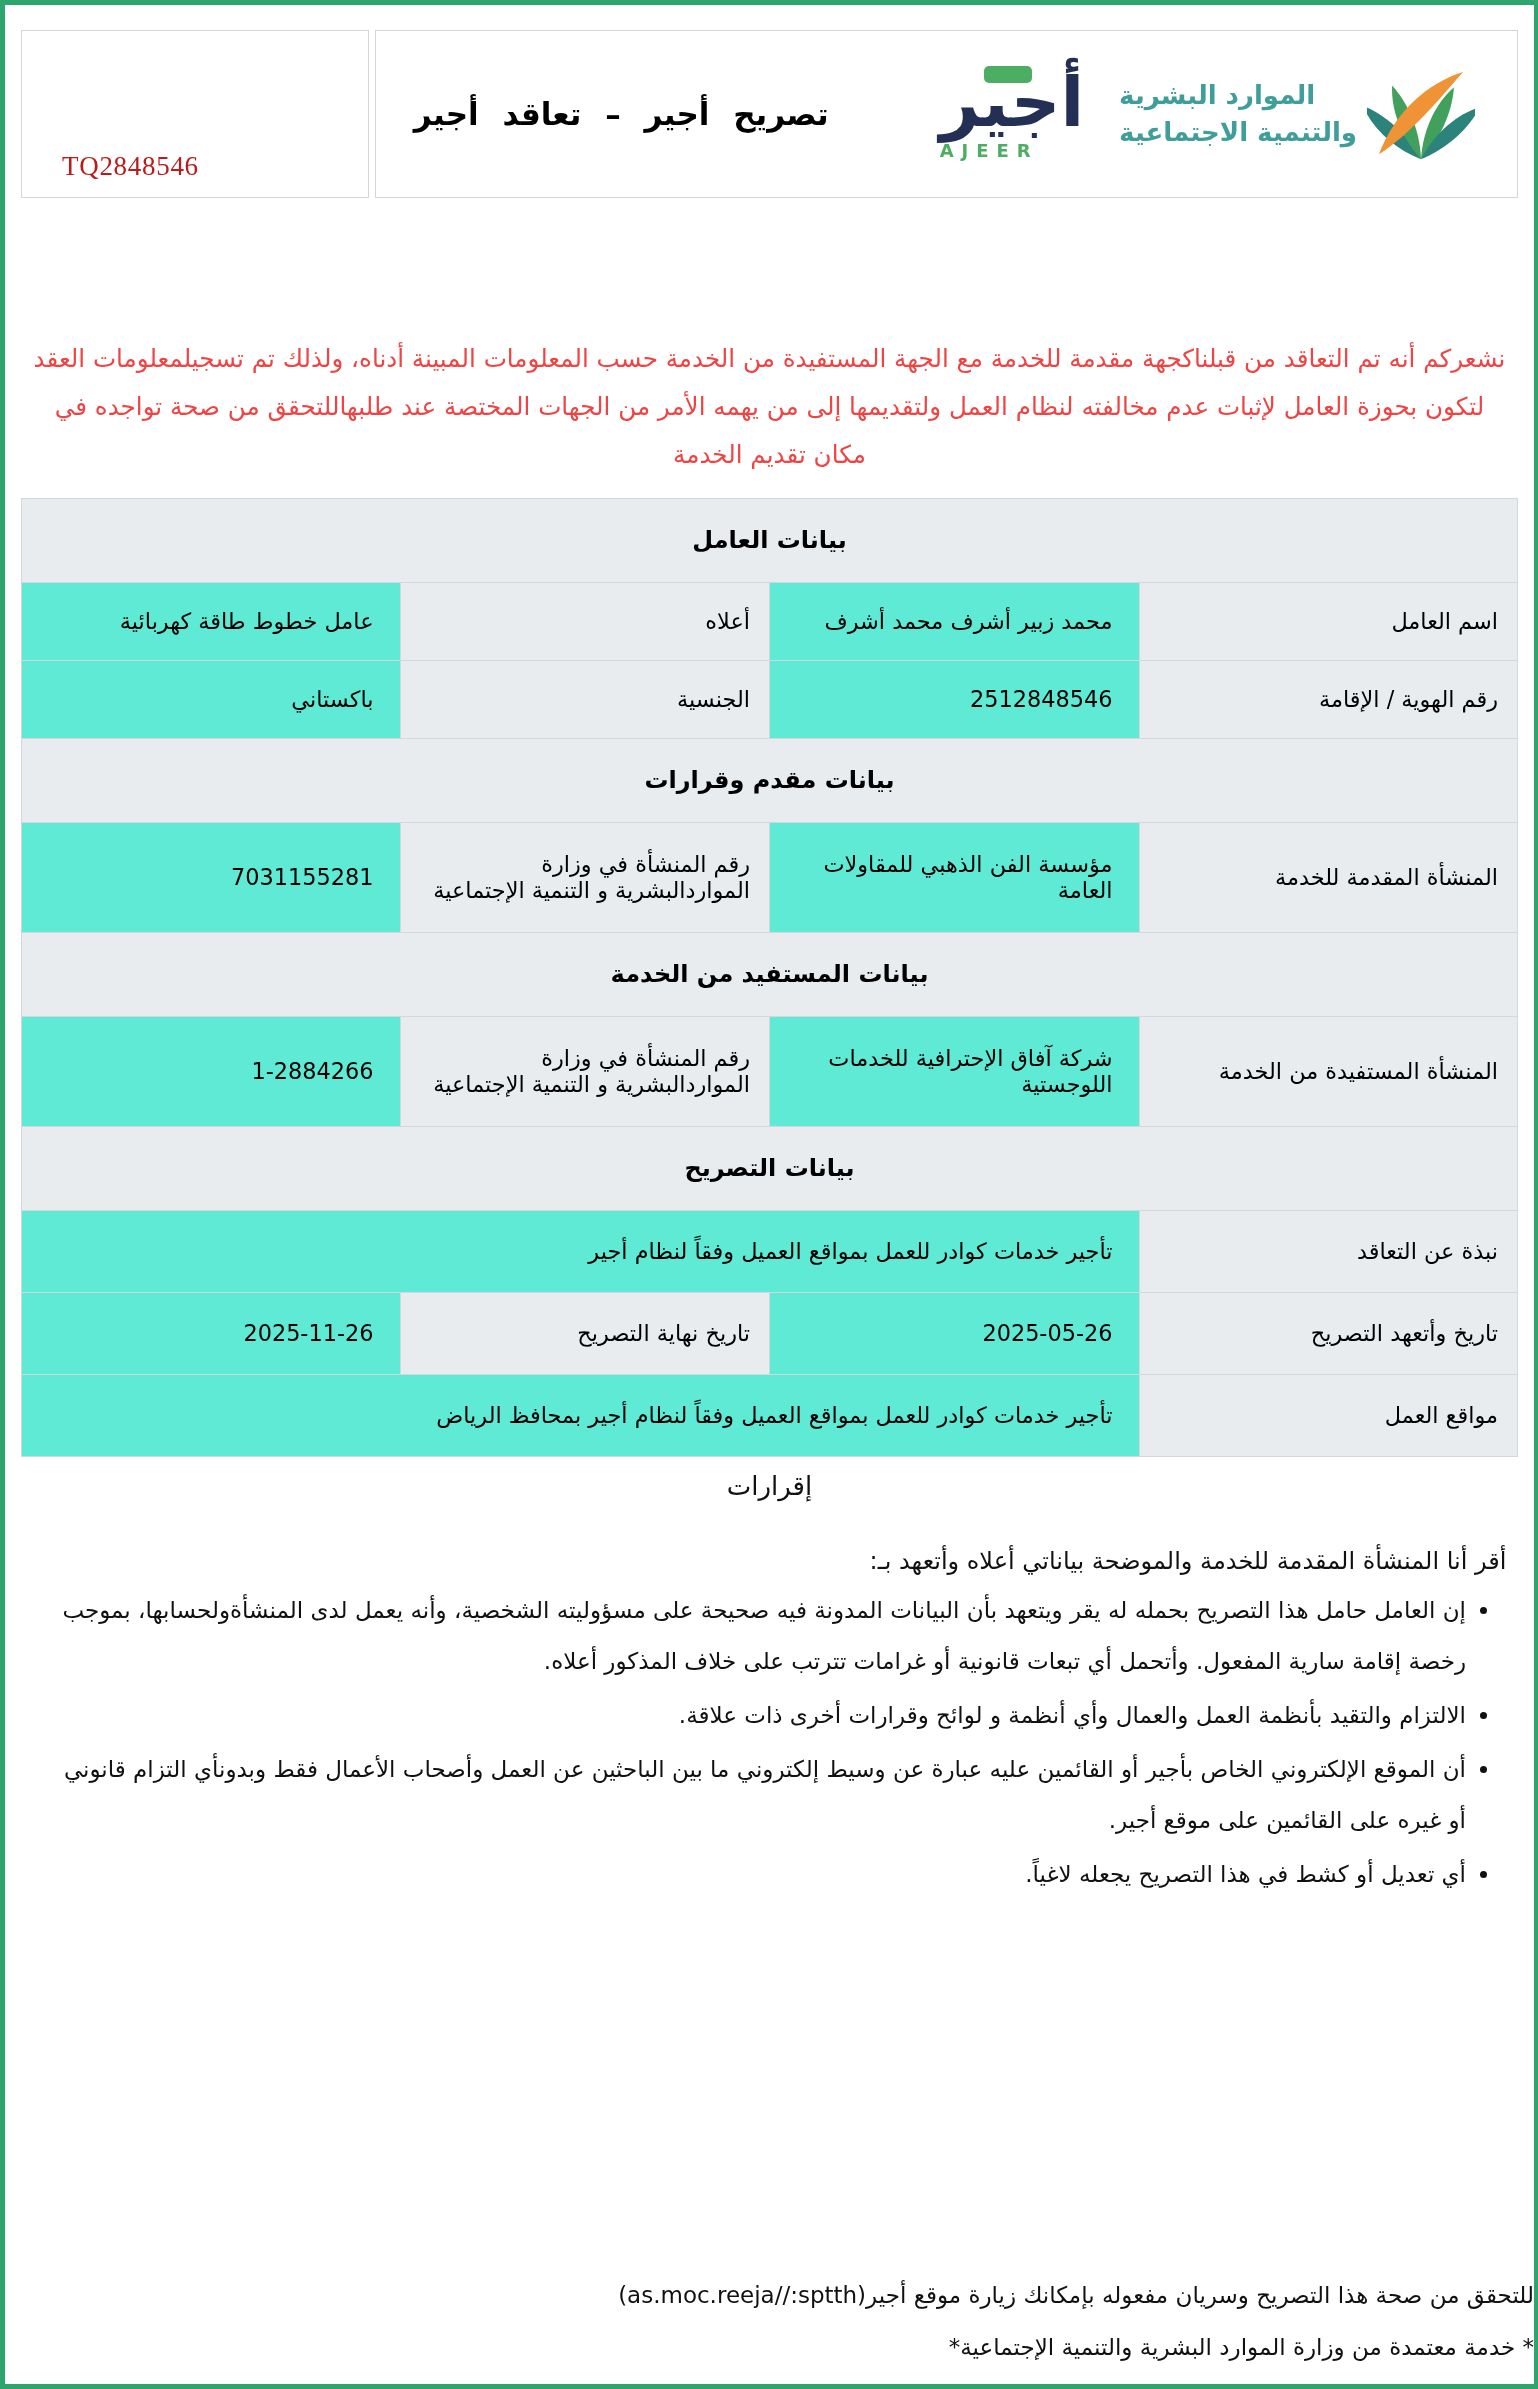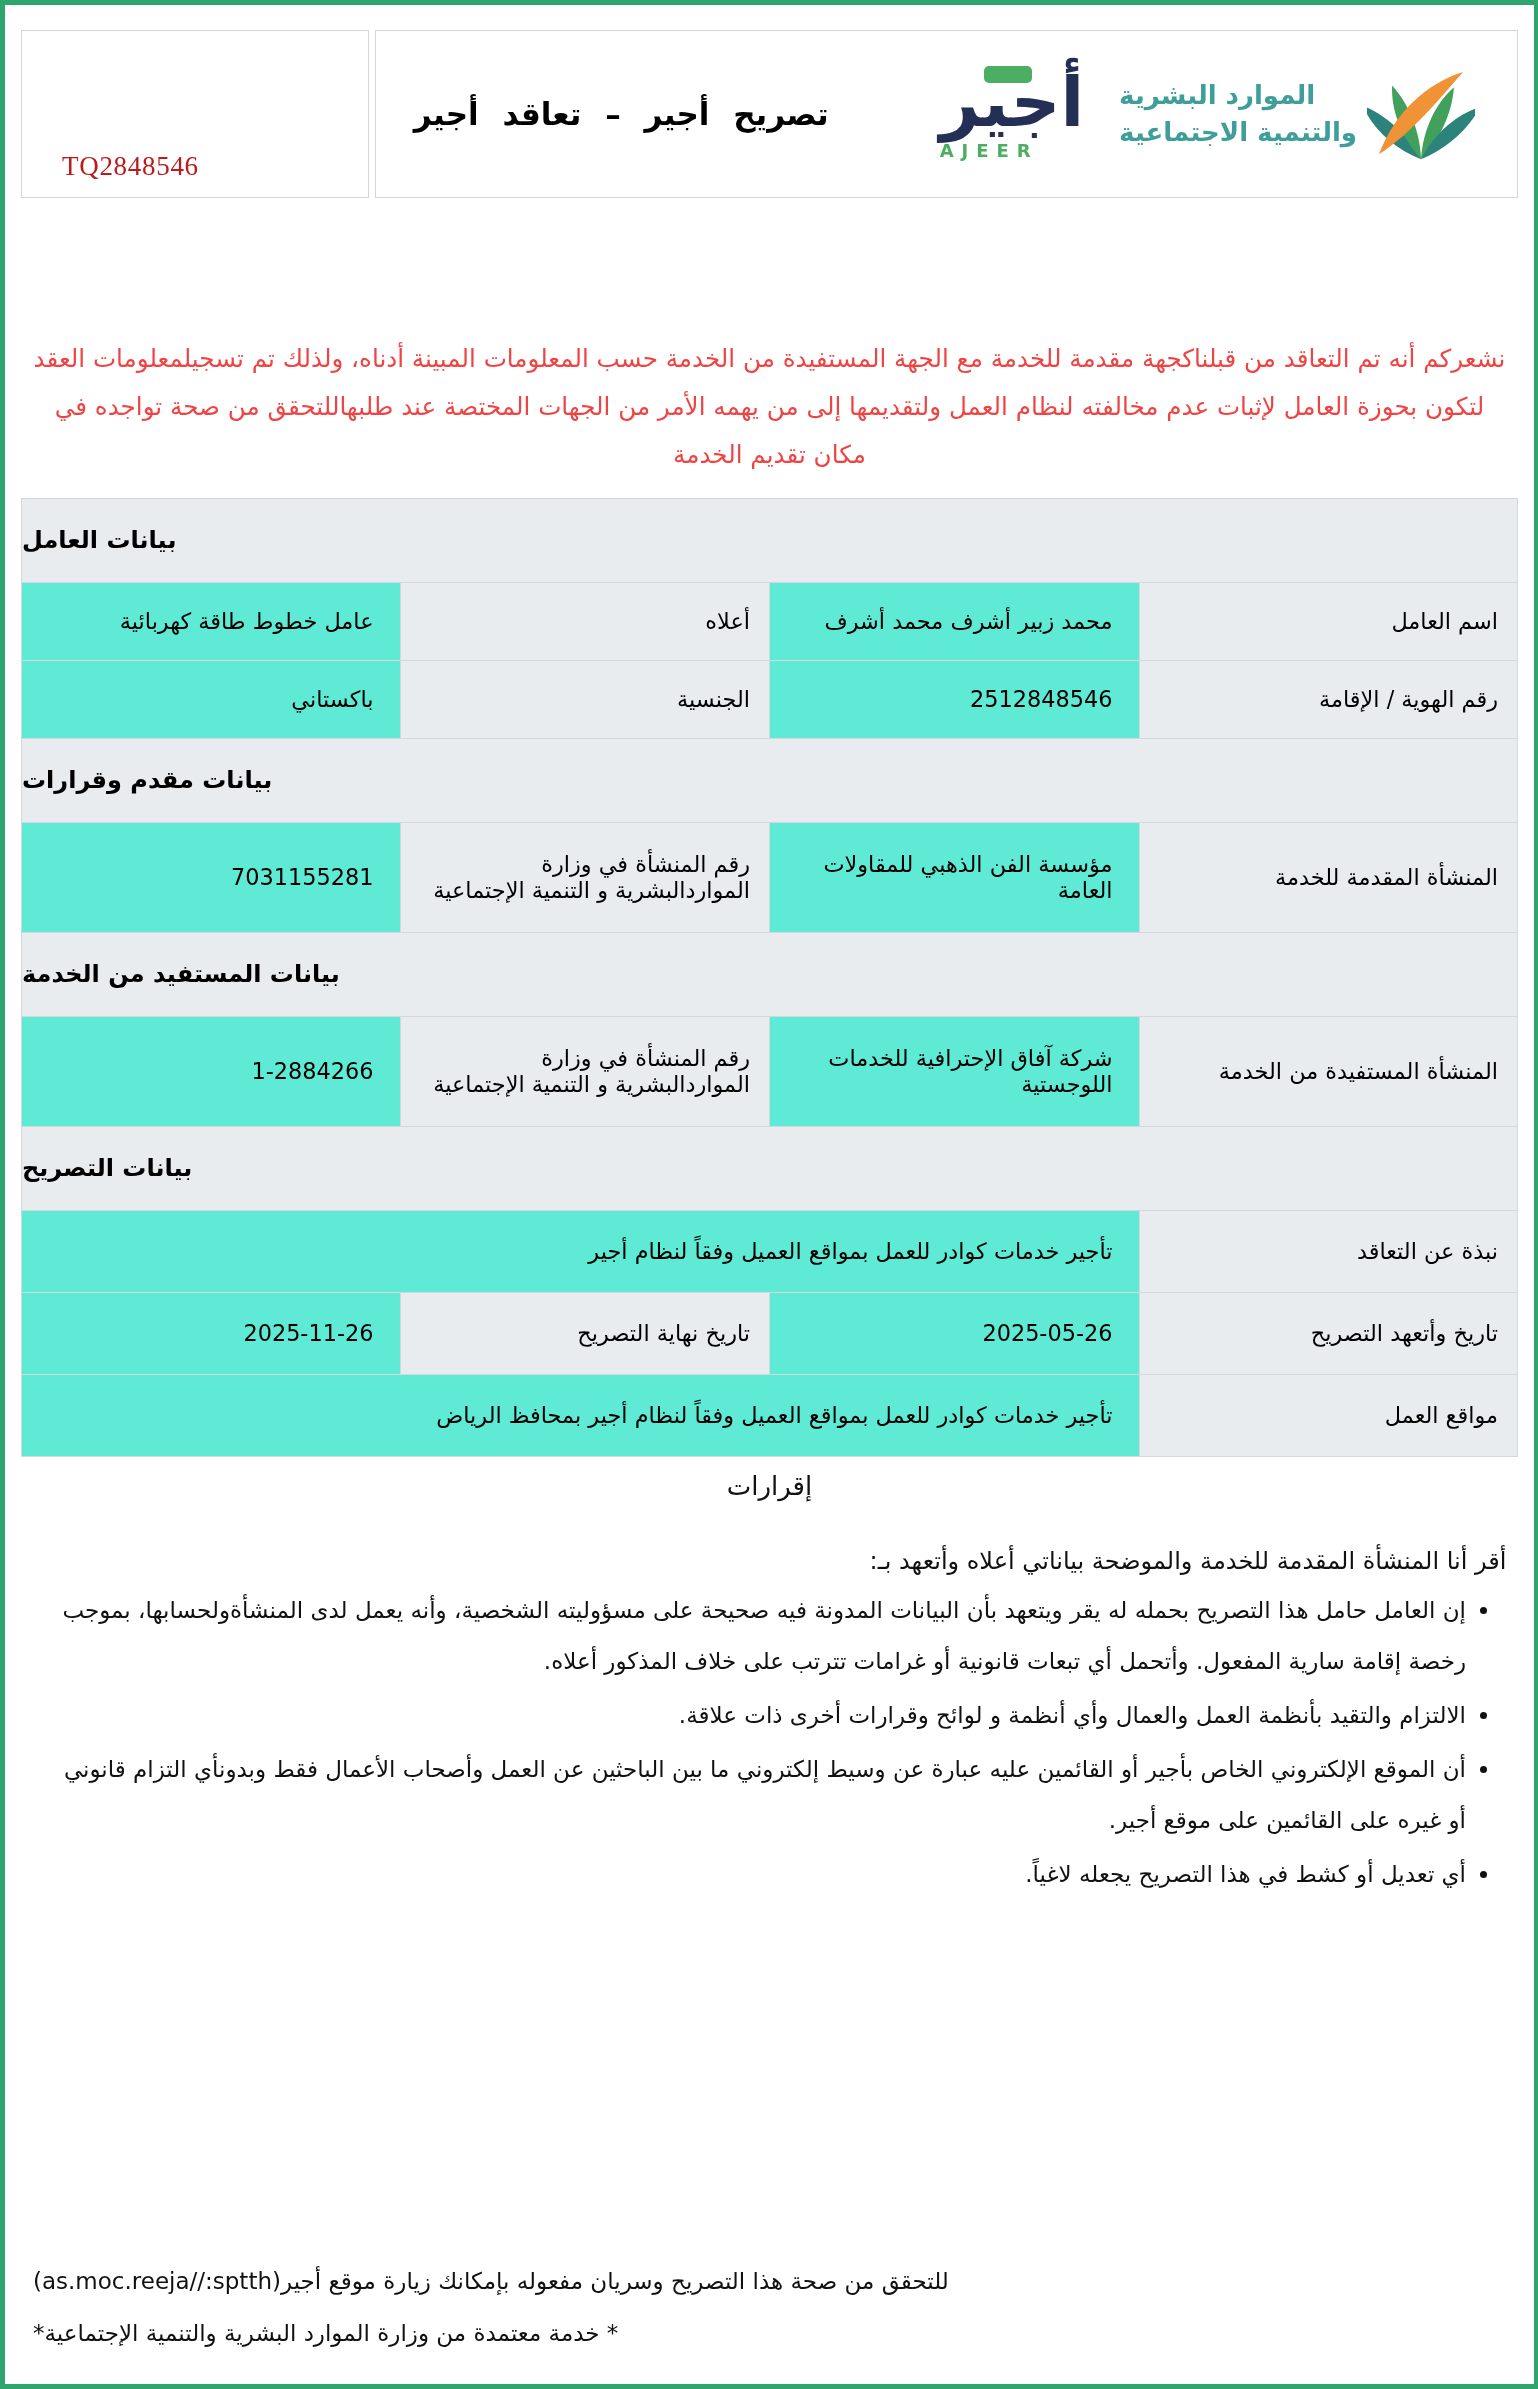--- a/index.html
+++ b/index.html
@@ -48,36 +48,36 @@
   .emblem-svg{display:block;}
 
   
   .intro{margin:137px 10px 19px 10px;text-align:center;
     font-size:24.6px;line-height:48px;color:#ef4444;}
 
   
   table.data-table{width:100%;border-collapse:collapse;table-layout:fixed;
     font-size:22.4px;color:#000;}
   table.data-table td{border:1.4px solid var(--table-border);vertical-align:middle;}
-  td.sec{background:var(--table-header-bg);text-align:left;font-weight:bold;
+  td.sec{background:var(--table-header-bg);text-align:center;font-weight:bold;
     height:84px;font-size:24px;}
   td.lbl{background:var(--table-header-bg);padding:7.2px 19px;text-align:right;}
   td.val{background:#5eead4;padding:7.2px 26px;text-align:right;}
   tr.r-short td{height:78px;}
   tr.r-tall td{height:110px;}
   tr.r-mid td{height:82px;}
 
   
   .decl-heading{margin-top:14.4px;text-align:center;font-size:26px;font-weight:normal;}
   .decl-intro{margin:46px 11.6px 10px 11.6px;text-align:right;font-size:24px;}
   .decl-list{margin:7.2px 0 0 0;padding:0 52px 0 21.7px;list-style:disc;}
   .decl-list li{text-align:right;font-size:23px;line-height:51px;margin-bottom:2.9px;}
 
   
-  .footer{position:absolute;bottom:38px;left:0;right:0;text-align:left;font-size:23px;margin-left:28px;}
+  .footer{position:absolute;bottom:24px;left:0;right:0;text-align:right;font-size:23px;}
   .footer .verify{margin-bottom:26px;}
   .url{direction:ltr;unicode-bidi:isolate;}
 </style>
 </head>
 <body>
 
 <div class="page">
   <div class="inner">
 
     <div class="header-row">

